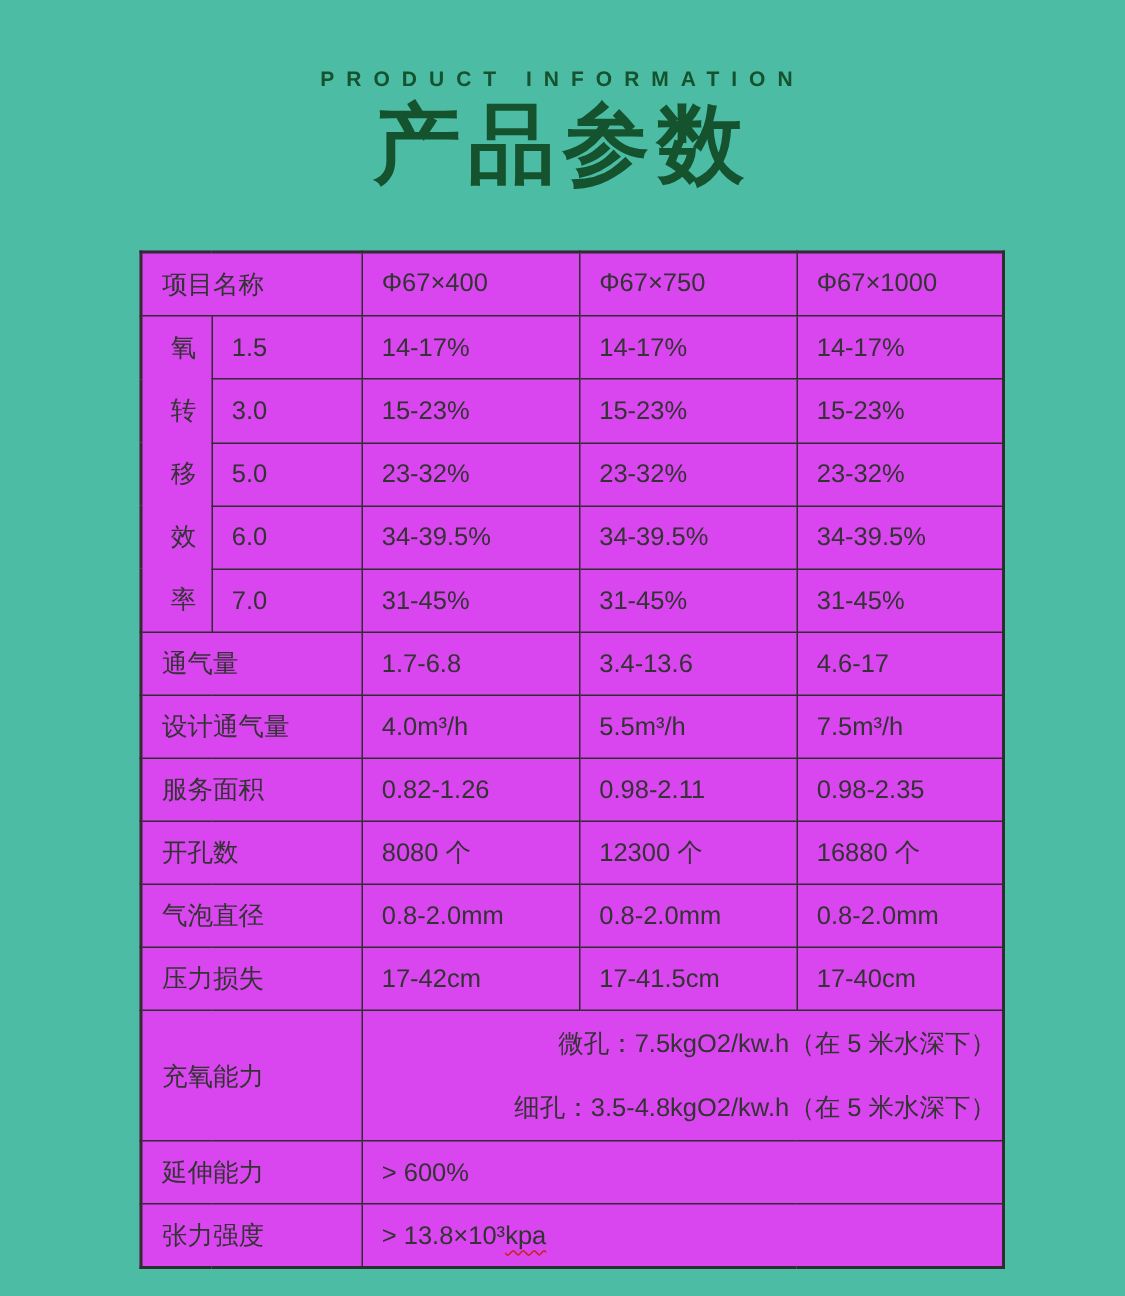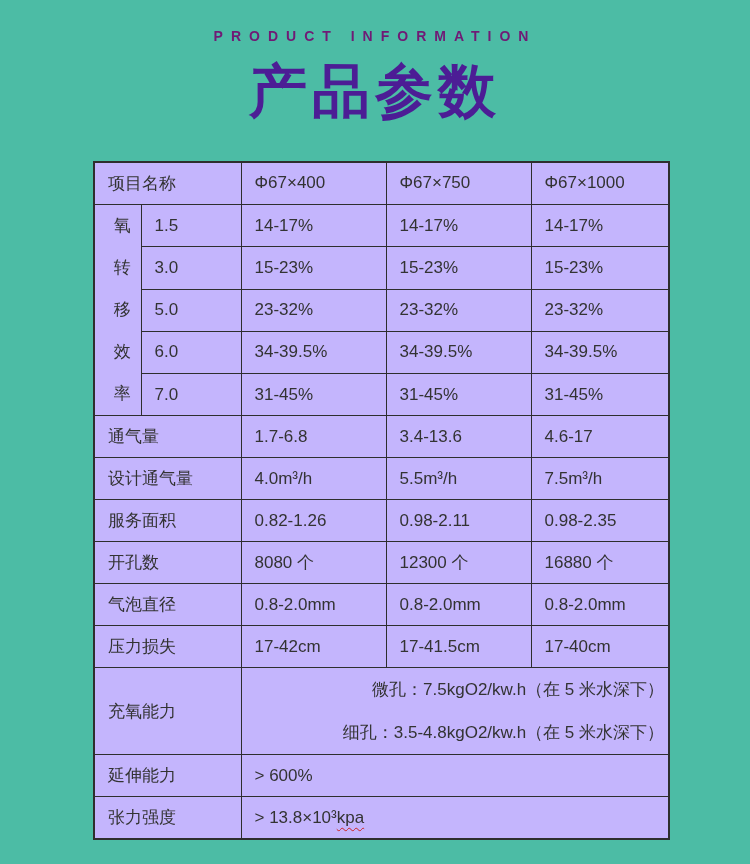--- a/index.html
+++ b/index.html
@@ -8,41 +8,41 @@
   }
   body {
     width: 750px;
     height: 864px;
     background: #4cbca5;
     font-family: "Liberation Sans", "DejaVu Sans", sans-serif;
     color: #333;
     overflow: hidden;
   }
   .eyebrow {
-    padding-top: 28px;
-    text-align: center;
-    color: #701a75;
+    padding-top: 44px;
+    text-align: center;
+    color: #14532d;
     font-size: 14px;
     font-weight: bold;
     letter-spacing: 8px;
   }
   .title {
-    margin-top: 14px;
-    text-align: center;
-    color: #4c1d95;
+    margin-top: 4px;
+    text-align: center;
+    color: #14532d;
     font-size: 58px;
     font-weight: 900;
     letter-spacing: 5px;
     line-height: 1.15;
   }
   table.spec {
     margin: 36px 0 0 93px;
     width: 575px;
     border-collapse: collapse;
-    background: #c4b5fd;
+    background: #d946ef;
     border: 2px solid #2e2e2e;
     table-layout: fixed;
   }
   table.spec td {
     border: 1px solid #2e2e2e;
     font-size: 17px;
     color: #333;
     padding: 0 4px 0 13px;
     height: 41px;
     vertical-align: middle;

